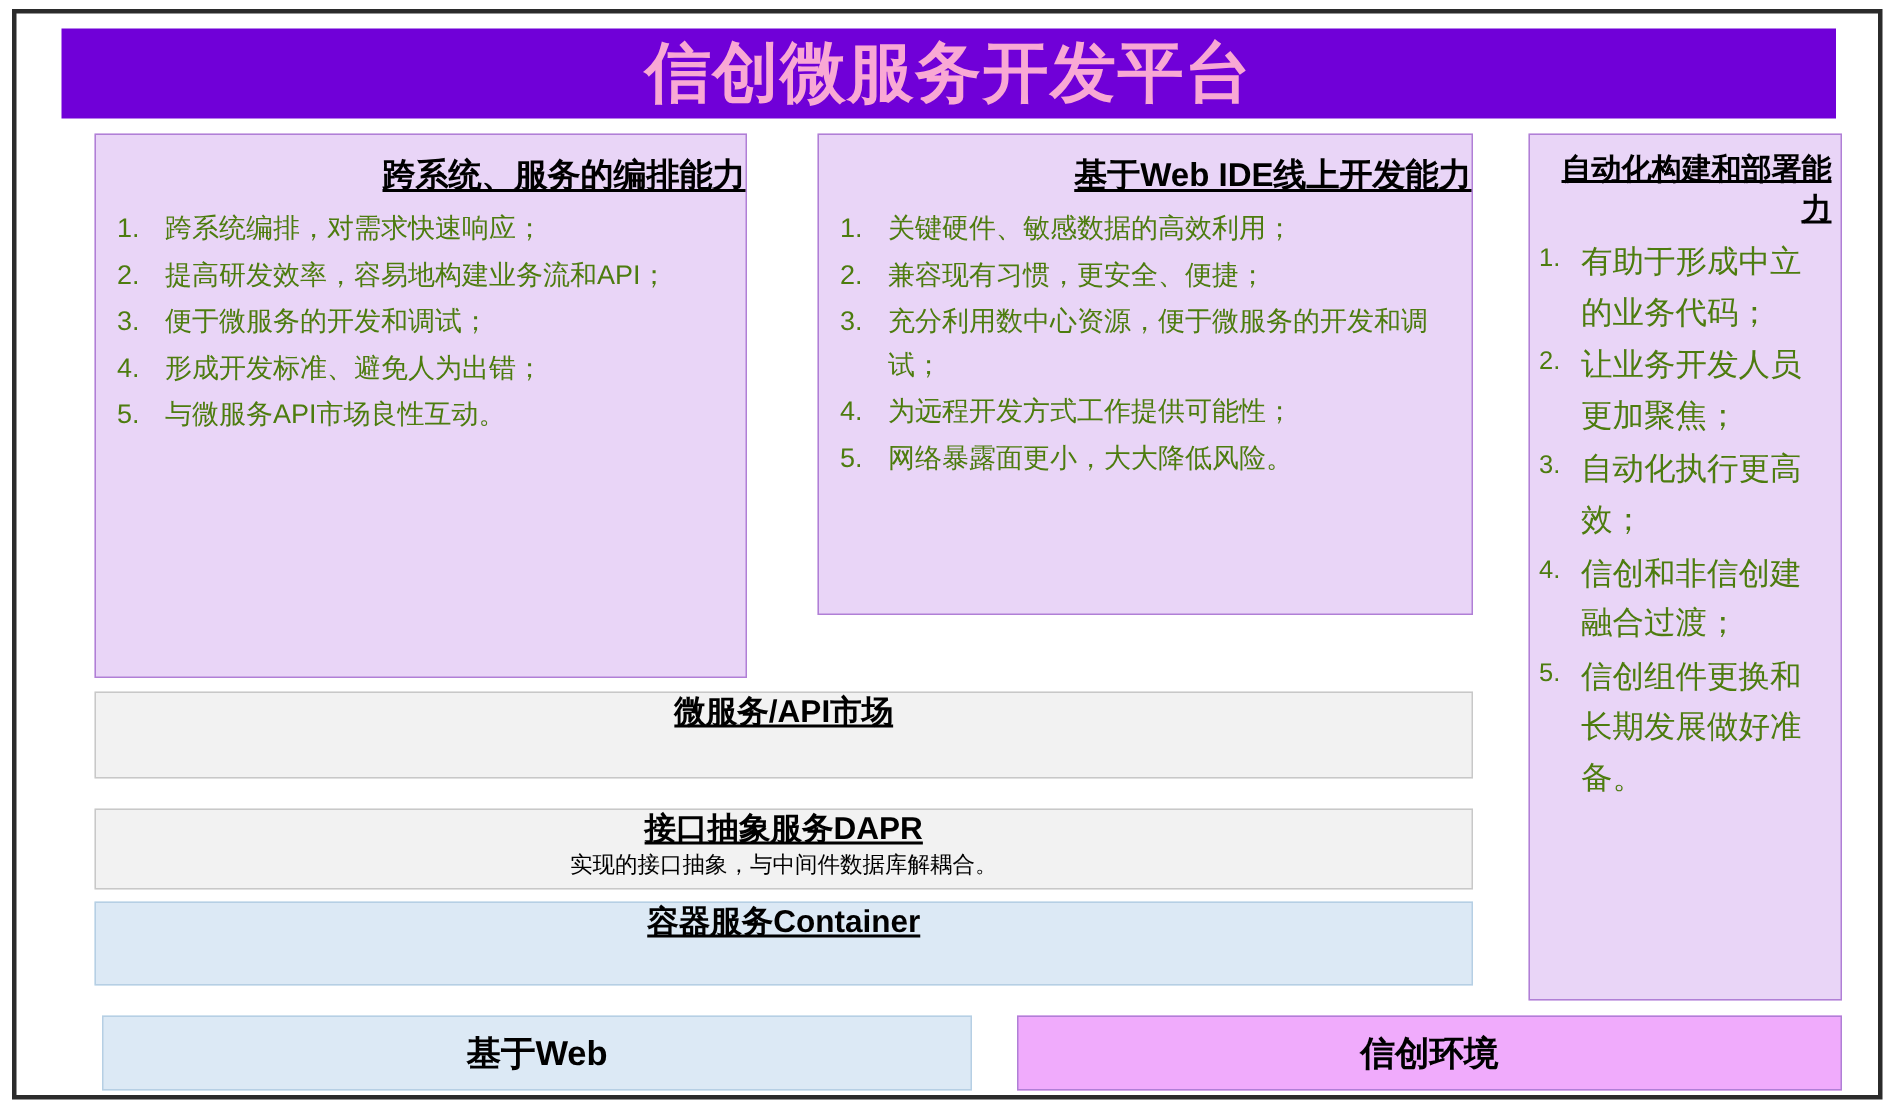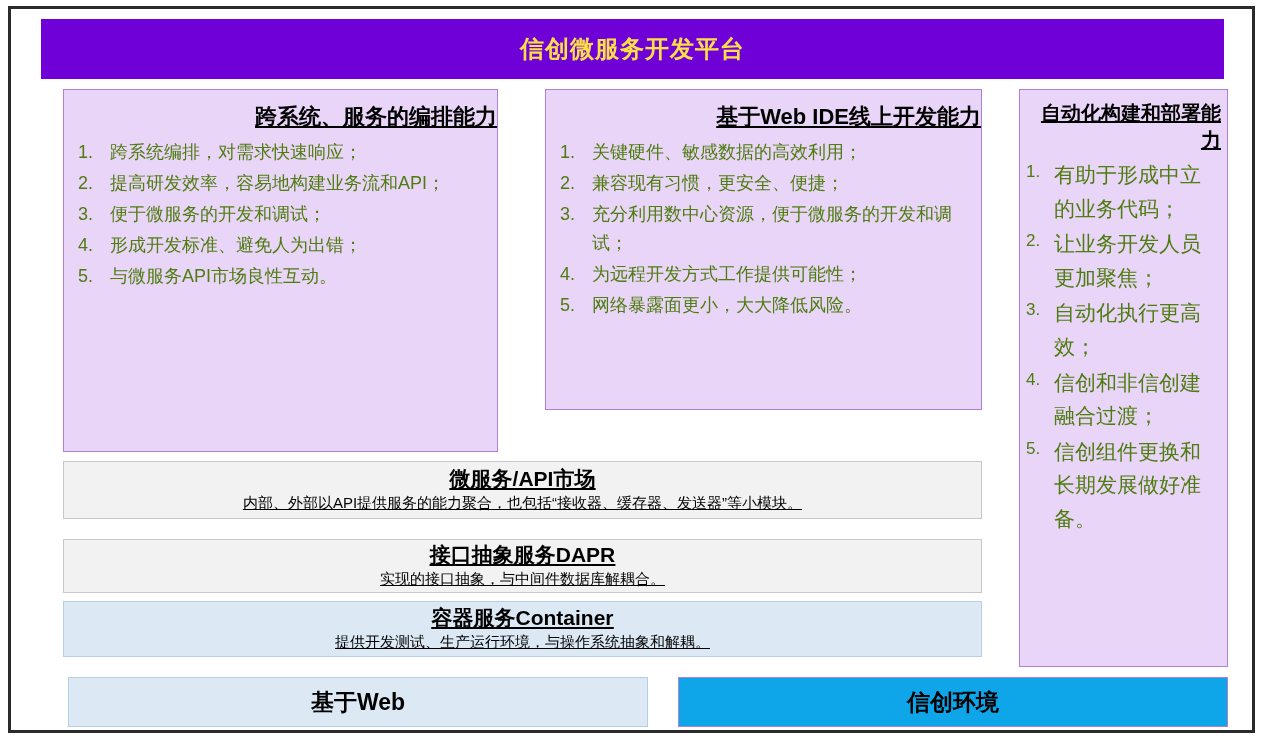--- a/index.html
+++ b/index.html
@@ -34,22 +34,22 @@
     top: 10px;
     width: 1183px;
     height: 60px;
     background: #7000d8;
     display: flex;
     align-items: center;
     justify-content: center;
     box-sizing: border-box;
   }
   .title-bar .title-text {
-    color: #fde047;
-    font-size: 24px;
+    color: #f9a8d4;
+    font-size: 44px;
     font-weight: bold;
     letter-spacing: 1px;
     line-height: 1;
     font-family: "Liberation Sans", sans-serif;
   }
 
   
   .panel-purple {
     position: absolute;
     background: #e9d5f7;
@@ -127,23 +127,22 @@
     width: 22px;
   }
 
   
   .bar {
     position: absolute;
     box-sizing: border-box;
     display: flex;
     flex-direction: column;
     align-items: center;
-    justify-content: center;
+    justify-content: flex-start;
     text-align: center;
-    text-decoration: underline;
   }
   .bar .bar-title {
     font-size: 21px;
     font-weight: bold;
     text-decoration: underline;
     color: #000000;
     line-height: 1.2;
   }
   .bar .bar-sub {
     font-size: 15px;
@@ -179,21 +178,21 @@
     width: 580px;
     height: 50px;
     background: #dce9f5;
     border: 1px solid #b6cfe4;
   }
   .footer-right {
     left: 667px;
     top: 668px;
     width: 550px;
     height: 50px;
-    background: #0ea5e9;
+    background: #f0abfc;
     border: 1px solid #b07fd6;
   }
 </style>
 </head>
 <body>
 
 <div id="page">
   <div class="outer-frame">
 
     <div class="title-bar">
@@ -228,31 +227,29 @@
         <li>有助于形成中立的业务代码；</li>
         <li>让业务开发人员更加聚焦；</li>
         <li>自动化执行更高效；</li>
         <li>信创和非信创建融合过渡；</li>
         <li>信创组件更换和长期发展做好准备。</li>
       </ol>
     </div>
 
     <div class="bar bar-grey bar1">
       <div class="bar-title">微服务/API市场</div>
-      <div class="bar-sub">内部、外部以API提供服务的能力聚合，也包括“接收器、缓存器、发送器”等小模块。</div>
     </div>
 
     <div class="bar bar-grey bar2">
       <div class="bar-title">接口抽象服务DAPR</div>
       <div class="bar-sub">实现的接口抽象，与中间件数据库解耦合。</div>
     </div>
 
     <div class="bar bar-blue bar3">
       <div class="bar-title">容器服务Container</div>
-      <div class="bar-sub">提供开发测试、生产运行环境，与操作系统抽象和解耦。</div>
     </div>
 
     <div class="footer-box footer-left">
       <span>基于Web</span>
     </div>
     <div class="footer-box footer-right">
       <span>信创环境</span>
     </div>
 
   </div>

